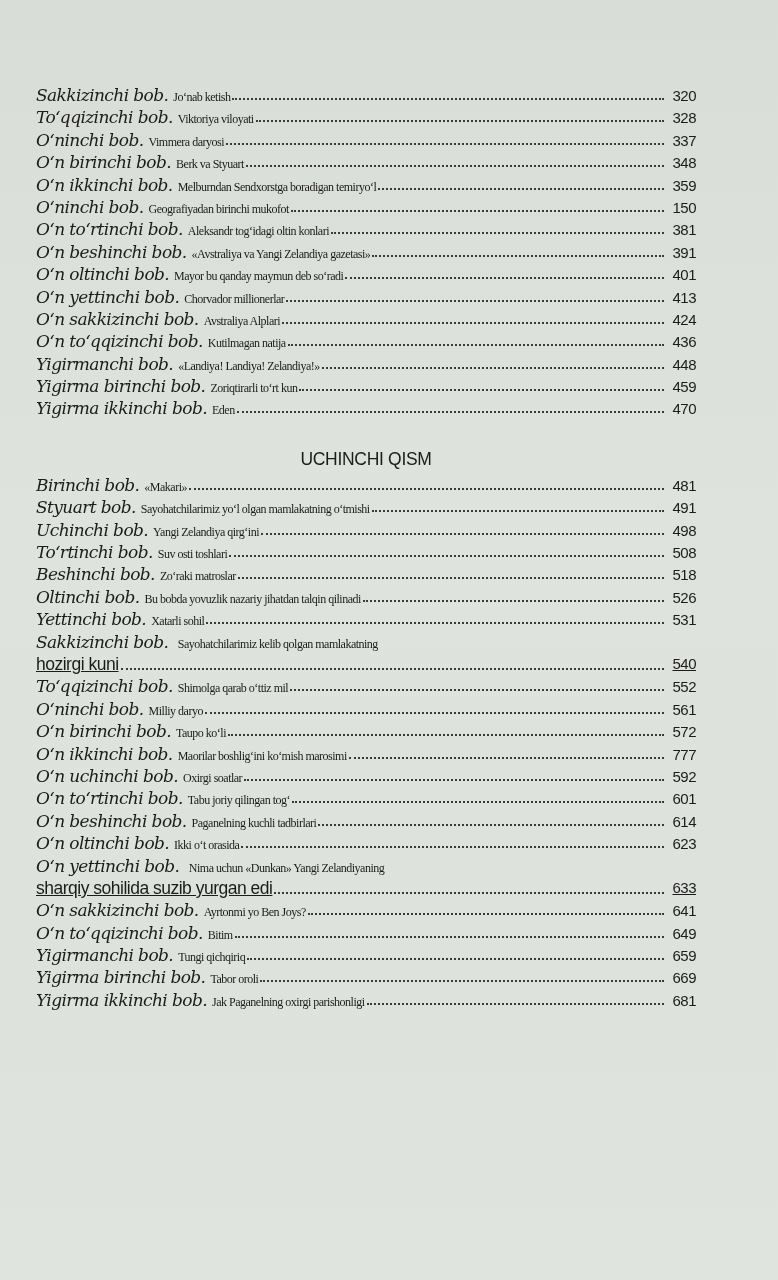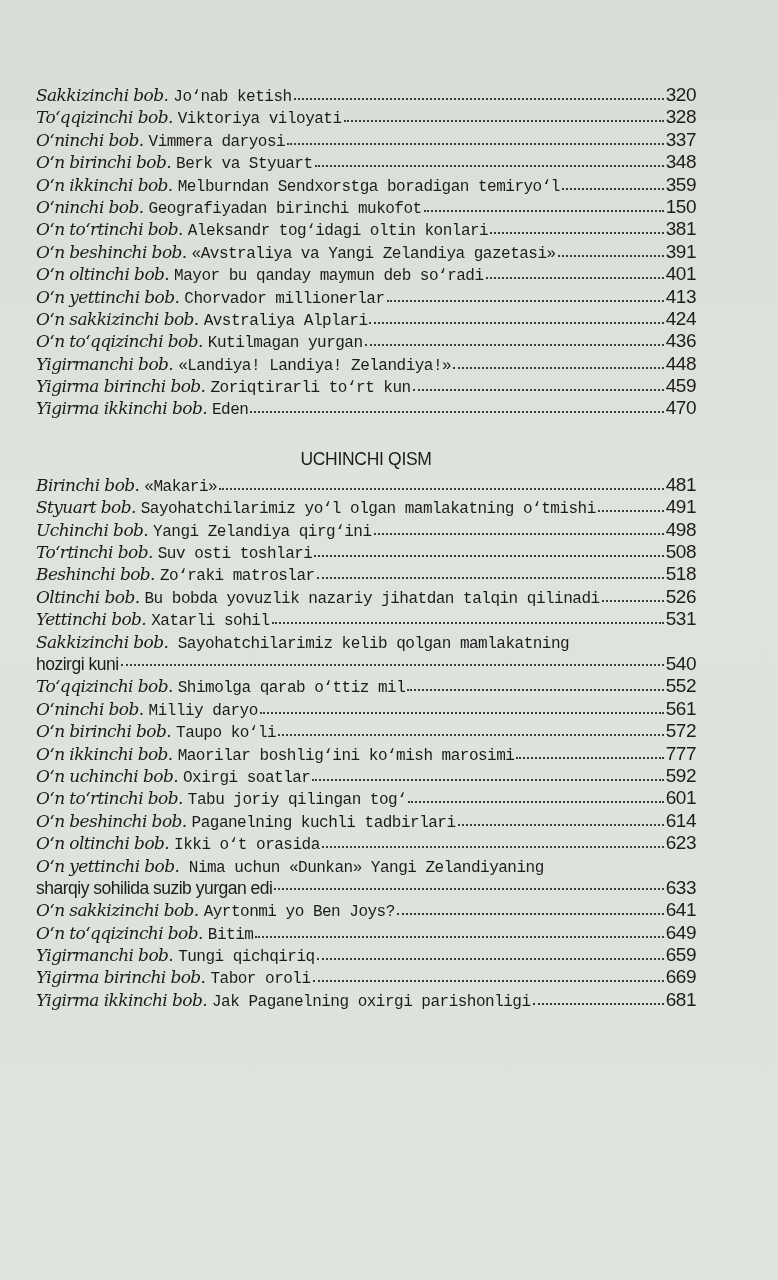--- a/index.html
+++ b/index.html
@@ -39,34 +39,35 @@
     height: auto;
     flex-wrap: wrap;
   }
   .two-line .line1 {
     width: 100%;
     display: block;
     height: 22.4px;
   }
   .two-line .line2 {
     display: flex;
-    align-items: flex-start;
+    align-items: center;
     width: 100%;
     height: 22.4px;
+    text-decoration: underline;
   }
   .chapter-num {
     font-style: italic;
     font-family: "DejaVu Serif", serif;
     font-size: 17px;
     letter-spacing: -0.6px;
   }
   .chapter-title {
-    font-family: Liberation Mono, monospace;
+    font-family: Liberation Serif, serif;
     font-stretch: condensed;
-    font-size: 16px;
+    font-size: 12px;
     letter-spacing: -0.5px;
     margin-left: 5px;
   }
   .two-line .cont {
     font-family: "Liberation Sans", sans-serif;
     font-size: 17.5px;
     letter-spacing: -0.5px;
   }
   .leader {
     flex: 1;
@@ -76,21 +77,21 @@
     height: 14px;
   }
   .leader::after {
     content: "";
     position: absolute;
     left: 0; right: 0; bottom: 1px;
     border-bottom: 2px dotted #3a3a3a;
   }
   .page-num {
     font-family: "Liberation Sans", sans-serif;
-    font-size: 19px;
+    font-size: 15px;
     letter-spacing: -0.5px;
     min-width: 30px;
     text-align: right;
   }
   .section-heading {
     text-align: center;
     font-family: "Liberation Sans", sans-serif;
     font-size: 17.5px;
     letter-spacing: -0.3px;
     margin: 28px 0 4px 0;
@@ -175,21 +176,21 @@
 
   <li class="toc-entry">
     <span class="chapter-num">O‘n sakkizinchi bob.</span>
     <span class="chapter-title">Avstraliya Alplari</span>
     <span class="leader"></span>
     <span class="page-num">424</span>
   </li>
 
   <li class="toc-entry">
     <span class="chapter-num">O‘n to‘qqizinchi bob.</span>
-    <span class="chapter-title">Kutilmagan yurgan</span>
+    <span class="chapter-title">Kutilmagan natija</span>
     <span class="leader"></span>
     <span class="page-num">436</span>
   </li>
 
   <li class="toc-entry">
     <span class="chapter-num">Yigirmanchi bob.</span>
     <span class="chapter-title">«Landiya! Landiya! Zelandiya!»</span>
     <span class="leader"></span>
     <span class="page-num">448</span>
   </li>

